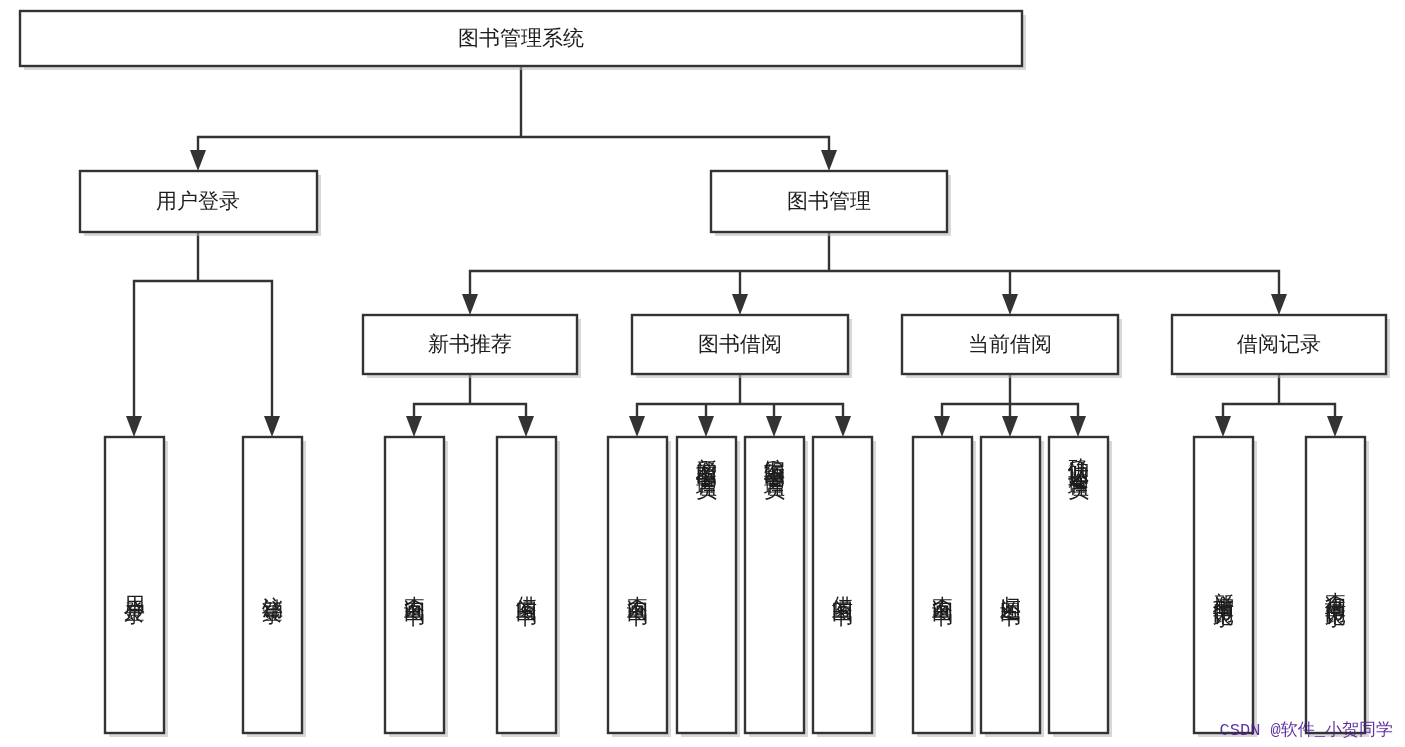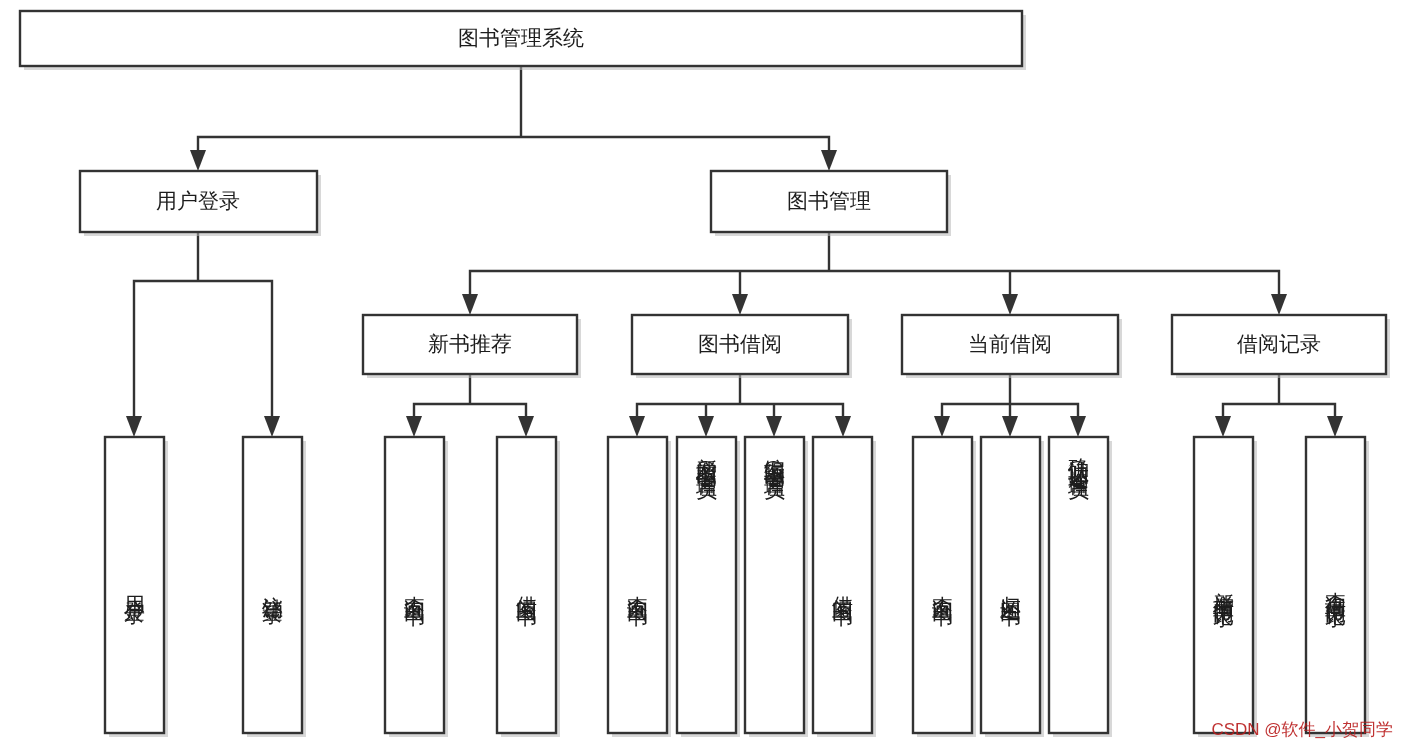--- a/index.html
+++ b/index.html
@@ -65,23 +65,23 @@
     font-size: 21px;
     line-height: 1.34;
     letter-spacing: 3.2px;
     color: #1d1d1d;
     white-space: nowrap;
   }
   #watermark {
     position: absolute;
     right: 12px;
     bottom: 6px;
-    font-family: Liberation Sans, sans-serif;
+    font-family: Liberation Mono, monospace;
     font-size: 17px;
-    color: #b91c1c;
+    color: #4c1d95;
     opacity: 0.9;
     white-space: nowrap;
   }
 </style>
 </head>
 <body>
 
 <div id="diagram-root">
 
   <svg class="canvas" viewBox="0 0 1405 747" xmlns="http://www.w3.org/2000/svg">

